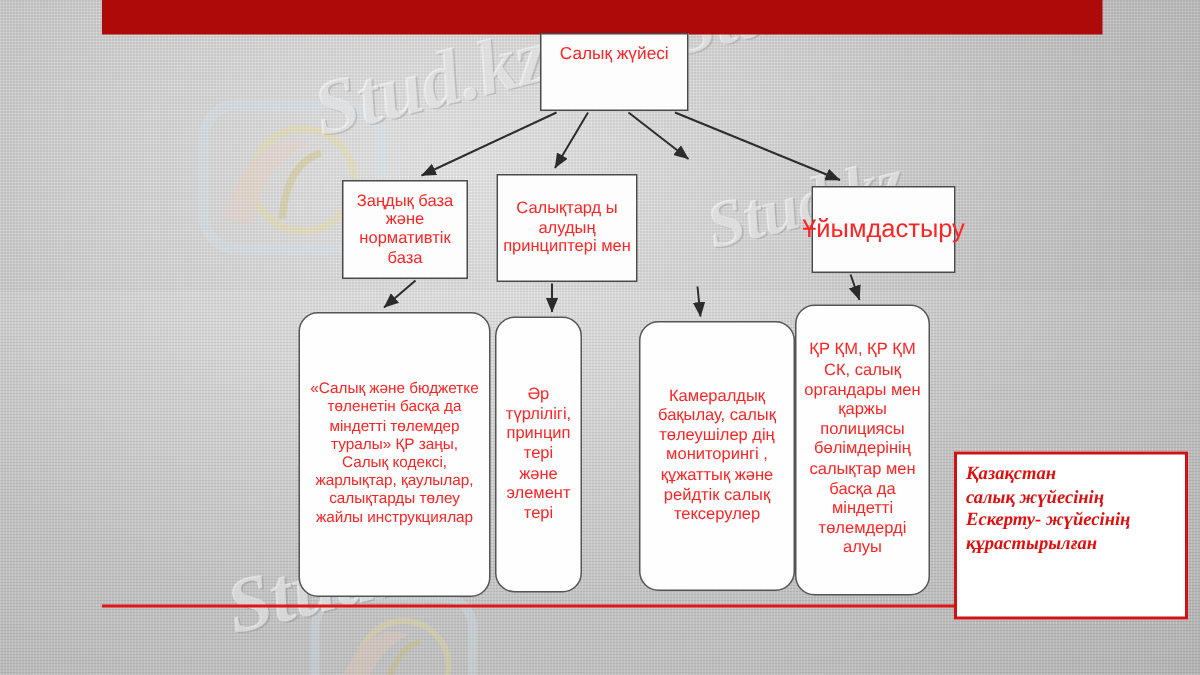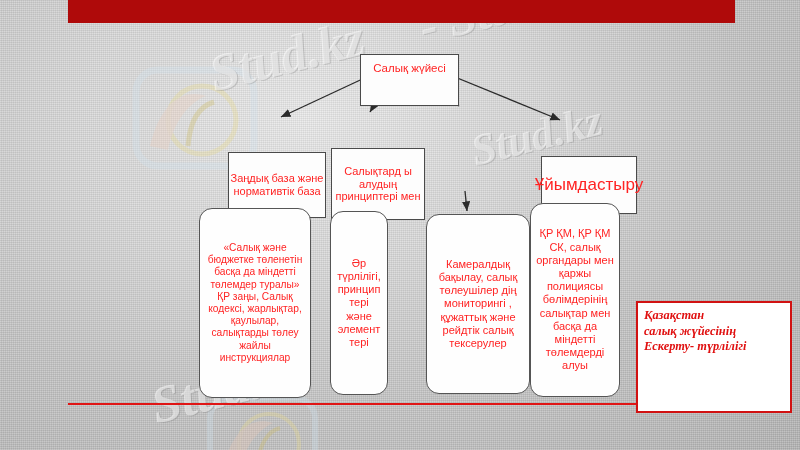--- a/index.html
+++ b/index.html
@@ -41,37 +41,36 @@
   #rule{position:absolute;left:68px;top:403px;width:664px;height:2px;background:#e01515;}
 
   
   .box{
     position:absolute;background:#fdfdfd;
     border:1px solid #4a4a4a;
     box-sizing:border-box;
     display:flex;align-items:center;justify-content:center;
     text-align:center;color:#ff2323;
     line-height:1.16;
-    margin-top:32px;
   }
   .rbox{
     position:absolute;background:#fefefe;
     border:1px solid #555;border-radius:13px;
     box-sizing:border-box;
     display:flex;align-items:center;justify-content:center;
     text-align:center;color:#ff2323;
     line-height:1.2;padding:4px 5px;
   }
   #b-root{left:360px;top:22px;width:99px;height:52px;font-size:11.5px;align-items:flex-start;padding-top:7px;}
-  #b-l1{left:228px;top:120px;width:98px;height:66px;font-size:11px;}
+  #b-l1{left:228px;top:120px;width:84px;height:66px;font-size:11px;}
   #b-l2{left:331px;top:116px;width:94px;height:72px;font-size:11px;}
   #b-l3{left:419px;top:110px;width:92px;height:80px;font-size:11px;}
   #b-l4{left:541px;top:124px;width:96px;height:58px;font-size:17px;}
 
-  #c-1{left:199px;top:208px;width:112px;height:190px;font-size:10.2px;}
+  #c-1{left:199px;top:208px;width:128px;height:190px;font-size:10.2px;}
   #c-2{left:330px;top:211px;width:58px;height:184px;font-size:11px;}
   #c-3{left:426px;top:214px;width:104px;height:180px;font-size:11px;}
   #c-4{left:530px;top:203px;width:90px;height:194px;font-size:11px;}
 
   
   #note{
     position:absolute;left:636px;top:285px;width:156px;height:112px;
     background:#ffffff;border:2px solid #d11212;box-sizing:border-box;
     padding:5px 6px;color:#e01010;
     font-family:"Liberation Serif", serif;
@@ -150,16 +149,17 @@
   <div class="rbox" id="c-3">
     <span>Камералдық бақылау, салық төлеушілер дің мониторингі , құжаттық және рейдтік салық тексерулер</span>
   </div>
   <div class="rbox" id="c-4">
     <span>ҚР ҚМ, ҚР ҚМ СК, салық органдары мен қаржы полициясы бөлімдерінің салықтар мен басқа да міндетті төлемдерді алуы</span>
   </div>
 
   <div id="note">
     <div>Қазақстан</div>
     <div>салық жүйесінің</div>
-    <div>Ескерту- түрлілігі</div>
+    <div>Ескерту- жүйесінің</div>
+    <div>құрастырылған</div>
   </div>
 
 </div>
 
 </body></html>

